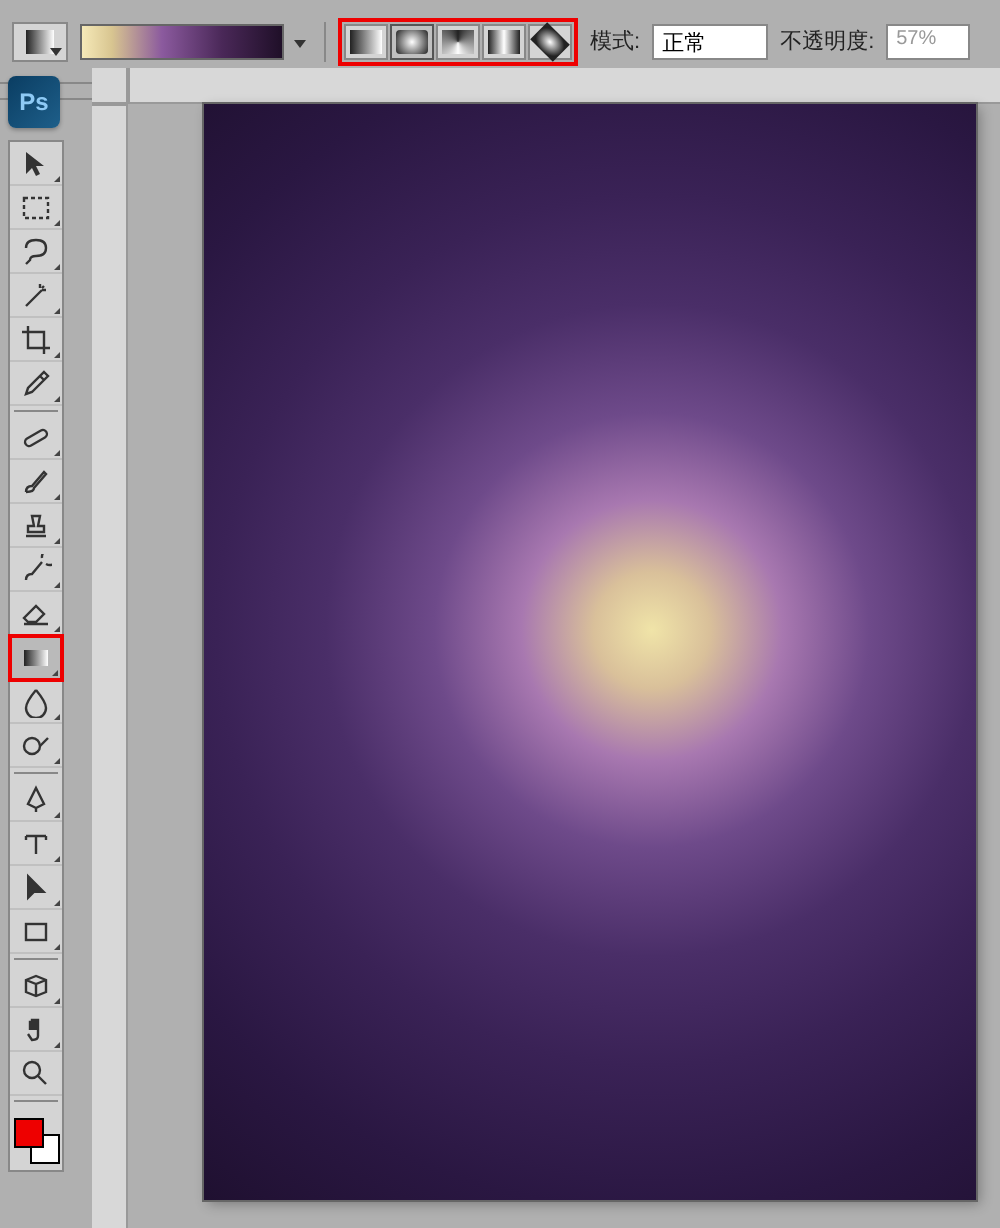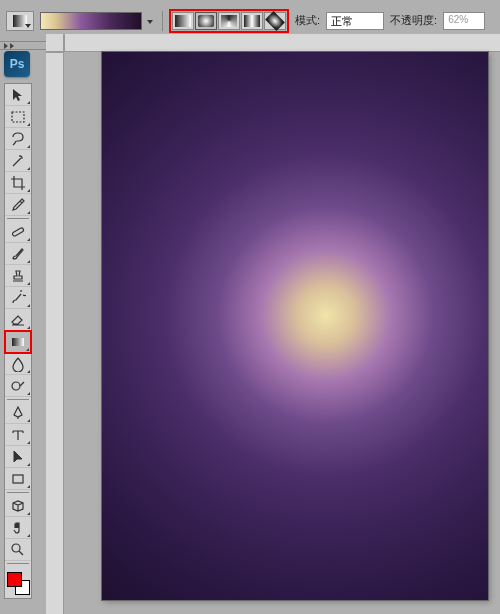--- a/index.html
+++ b/index.html
@@ -25,21 +25,21 @@
 .watermark { color: #888; font-size: 11px; opacity: 0.7; }
 .opacity-field { background: #fff; border: 1px solid #888; padding: 1px 4px; font-size: 10px; height: 18px; width: 42px; color: #999; }
 
 
 .panel-collapse { height: 8px; background: #b0b0b0; border-bottom: 1px solid #888; display: flex; align-items: center; padding-left: 4px; }
 .panel-collapse .triangle { width: 0; height: 0; border-top: 3px solid transparent; border-bottom: 3px solid transparent; border-left: 4px solid #444; }
 .panel-collapse .triangle.r { margin-left: 2px; }
 
 
 .left-area { position: absolute; left: 0; top: 34px; width: 44px; height: 580px; }
-.ps-logo { width: 26px; height: 26px; margin: 17px 0 6px 4px; background: linear-gradient(135deg, #0a3d62 0%, #1e5f8a 100%); border-radius: 4px; display: flex; align-items: center; justify-content: center; color: #8ecaf5; font-weight: bold; font-size: 12px; font-family: Arial; box-shadow: 0 1px 2px rgba(0,0,0,0.3); }
+.ps-logo { width: 26px; height: 26px; margin: 4px 0 6px 4px; background: linear-gradient(135deg, #0a3d62 0%, #1e5f8a 100%); border-radius: 4px; display: flex; align-items: center; justify-content: center; color: #8ecaf5; font-weight: bold; font-size: 12px; font-family: Arial; box-shadow: 0 1px 2px rgba(0,0,0,0.3); }
 .tools { width: 28px; margin-left: 4px; background: #d4d4d4; border: 1px solid #888; display: flex; flex-direction: column; }
 .tool { width: 26px; height: 22px; display: flex; align-items: center; justify-content: center; border-bottom: 1px solid #c0c0c0; position: relative; cursor: pointer; }
 .tool.selected { background: #bababa; border: 1px solid #888; }
 .tool.highlighted { outline: 2px solid #e00; outline-offset: -1px; }
 .tool .sub { position: absolute; right: 1px; bottom: 1px; width: 0; height: 0; border-left: 3px solid transparent; border-bottom: 3px solid #444; }
 .tool-sep { height: 1px; background: #888; margin: 2px 2px; }
 .tool svg { width: 16px; height: 16px; }
 
 
 .color-swatches { position: relative; width: 26px; height: 28px; margin-top: 4px; }
@@ -81,21 +81,21 @@
     <div class="gtype">
         <div class="gtype-diamond"></div>
       </div>
   </div>
   <span class="field-label">模式:</span>
   <div class="dropdown-field">
     <span>正常</span>
     <span class="watermark" style="position:absolute;margin-left:-22px;margin-top:28px;">思缘设计论坛</span>
   </div>
   <span class="field-label">不透明度:</span>
-  <div class="opacity-field">62%</div>
+  <div class="opacity-field">57%</div>
 </div>
 
 <div class="panel-collapse">
   <div class="triangle"></div>
   <div class="triangle r"></div>
 </div>
 
 <div class="left-area">
   <div class="ps-logo">Ps</div>
   <div class="tools">

